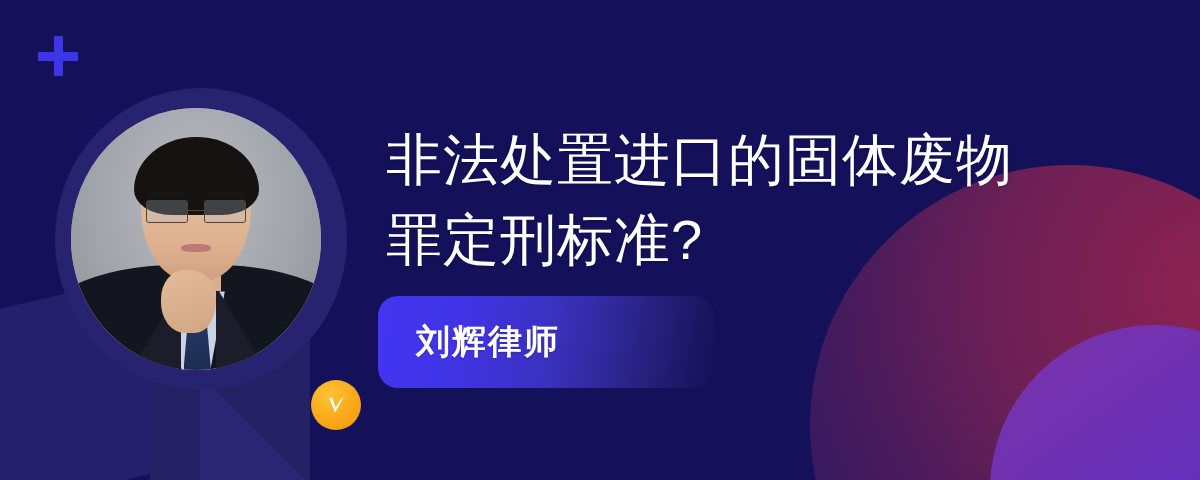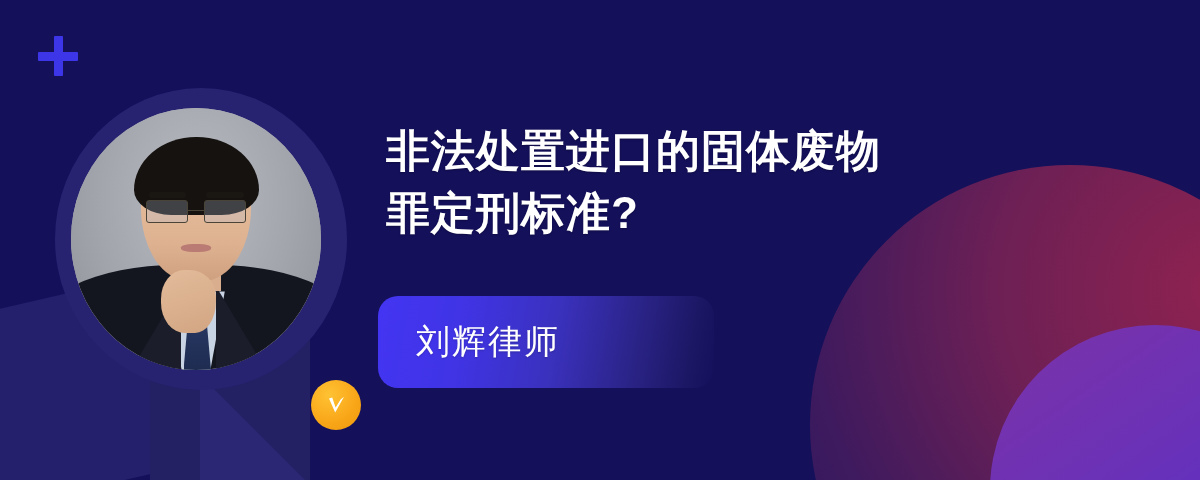--- a/index.html
+++ b/index.html
@@ -177,42 +177,42 @@
   #verified-badge svg { display:block; }
 
   
   #content {
     position:absolute;
     left:386px; top:120px;
     width:700px;
   }
   #headline {
     color:#FFFFFF;
-    font-size:44px;
-    font-weight:bold;
+    font-size:56px;
+    font-weight:normal;
     line-height:1.42;
     letter-spacing:1px;
     white-space:pre-line;
     text-shadow:0 1px 2px rgba(0,0,0,.25);
   }
   #name-button {
     position:absolute;
     left:378px; top:296px;
     width:336px; height:92px;
     border:none;
     border-radius:20px;
     background:linear-gradient(100deg,#4335F2 0%, #4034E6 24%, #3A31BE 52%, #2A2386 76%, #1C1764 92%, rgba(22,17,90,0) 100%);
     display:flex; align-items:center;
     padding:0 0 0 38px;
     cursor:pointer;
   }
   #name-button-label {
     color:#FFFFFF;
     font-size:34px;
-    font-weight:normal;
+    font-weight:bold;
     letter-spacing:2px;
     text-shadow:0 1px 2px rgba(0,0,0,.2);
   }
 </style>
 </head>
 <body>
 
 <div id="banner">
 
   <div class="deco" id="corner-poly-left"></div>

